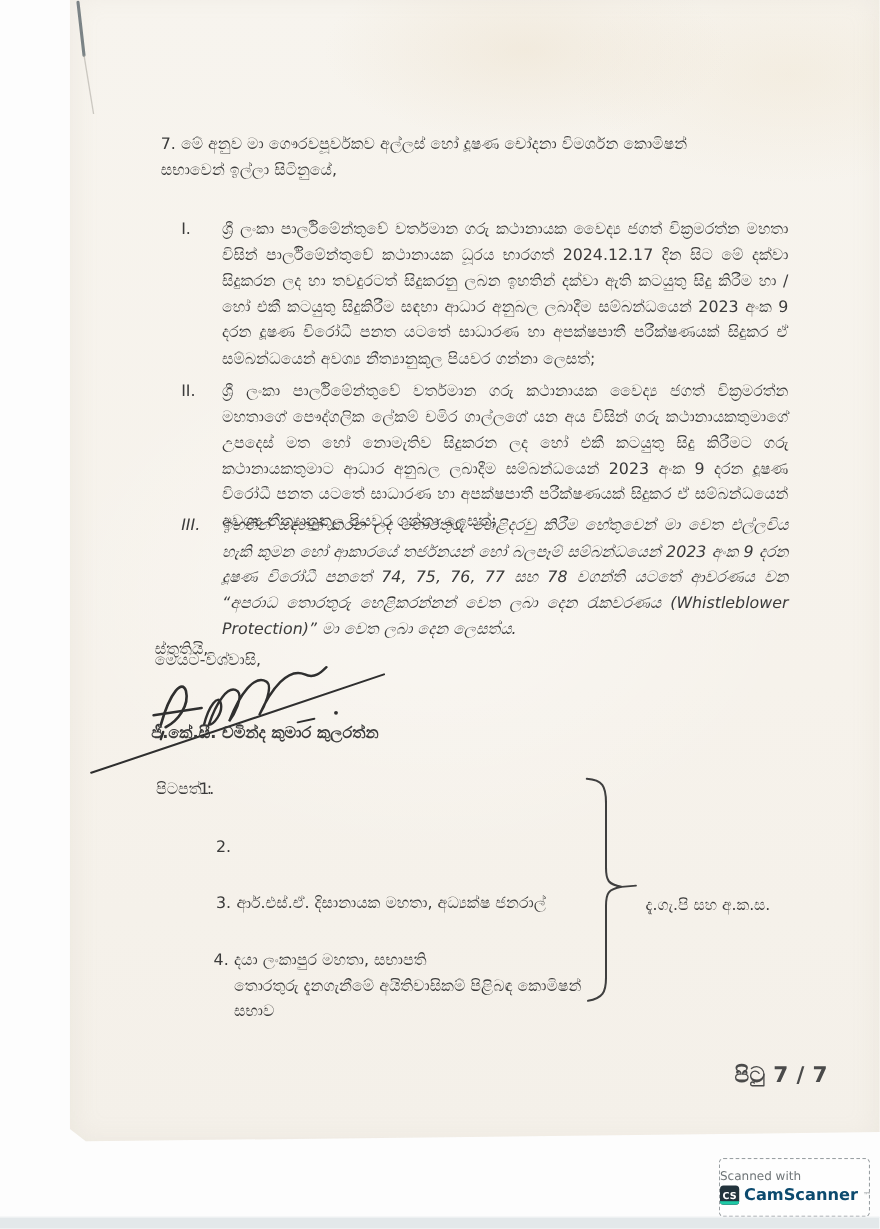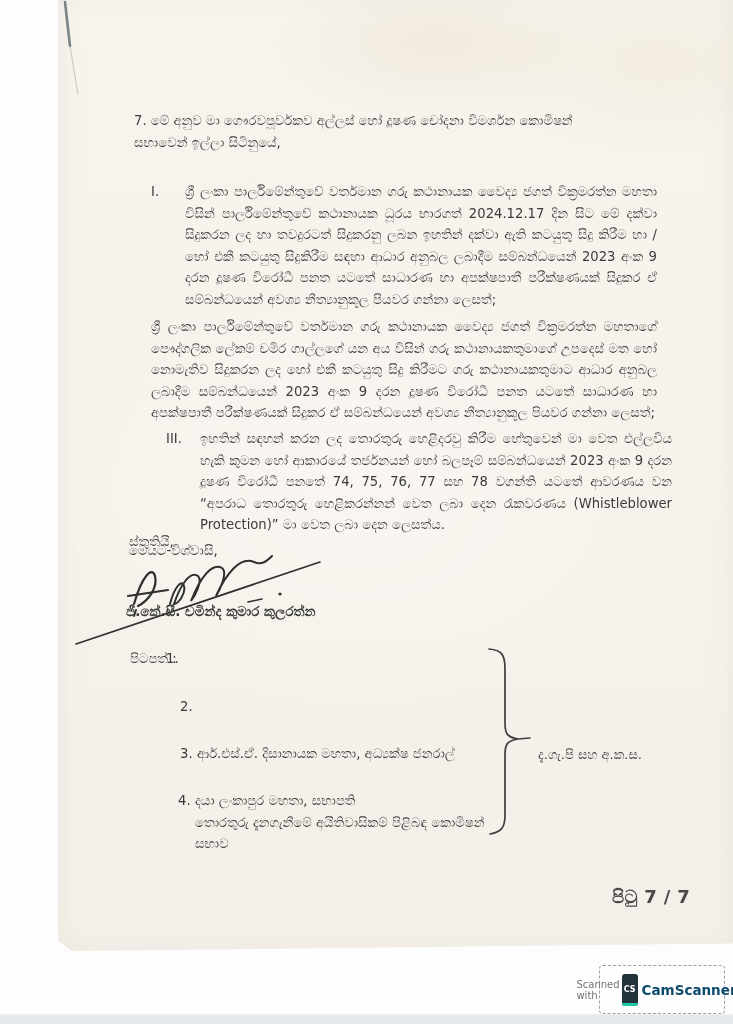--- a/index.html
+++ b/index.html
@@ -26,26 +26,26 @@
   .item .rn{flex:0 0 34px;}
   .item .body{flex:1;text-align:justify;}
   .copy-item{display:flex;}
   .copy-item .no{flex:0 0 17px;}
   .bold{font-weight:600;}
   .footer-page{position:absolute;left:612px;top:886px;font-size:18px;color:#4a4a4a;font-weight:600;letter-spacing:.3px;}
   
   .badge{
     position:absolute;left:599px;top:965px;width:124px;height:47px;
     background:#fefefe;border:1px dashed #9aa0a3;border-radius:4px;
-    display:flex;align-items:center;justify-content:center;gap:2px;
+    display:flex;flex-direction:column;align-items:flex-start;justify-content:center;gap:2px;
   }
   .badge .line1{font-size:10px;color:#6f7578;}
   .badge .brandrow{display:flex;align-items:center;gap:4px;}
   .badge .cs-logo{
-    width:16px;height:32px;border-radius:3px;position:relative;
+    width:16px;height:16px;border-radius:3px;position:relative;
     display:flex;align-items:center;justify-content:center;
     font-size:8px;font-weight:bold;color:#fff;overflow:hidden;
   }
   .badge .cs-logo .teal{position:absolute;left:0;right:0;bottom:0;height:3px;}
   .badge .brand{font-size:13.5px;font-weight:600;color:#0c4a6e;}
   .badge .tm{font-size:7px;color:#8a9093;vertical-align:top;}
   .bottom-bar{position:absolute;left:0;bottom:0;width:733px;height:9px;background:#e3e8ea;border-top:1px solid #eef1f2;}
   svg{display:block;}
 </style>
 </head>
@@ -59,24 +59,25 @@
 </svg>
 
 <div class="txt" style="left:134px;top:110px;width:496px;">7. මේ අනුව මා ගෞරවපූර්වකව අල්ලස් හෝ දූෂණ චෝදනා විමර්ශන කොමිෂන් සභාවෙන් ඉල්ලා සිටිනුයේ,</div>
 
 <div class="txt item" style="left:151px;top:181px;width:506px;">
   <span class="rn">I.</span>
   <span class="body">ශ්‍රී ලංකා පාර්ලිමේන්තුවේ වර්තමාන ගරු කථානායක වෛද්‍ය ජගත් වික්‍රමරත්න මහතා විසින් පාර්ලිමේන්තුවේ කථානායක ධූරය භාරගත් 2024.12.17 දින සිට මේ දක්වා සිදුකරන ලද හා තවදුරටත් සිදුකරනු ලබන ඉහතින් දක්වා ඇති කටයුතු සිදු කිරීම හා / හෝ එකී කටයුතු සිදුකිරීම සඳහා ආධාර අනුබල ලබාදීම සම්බන්ධයෙන් 2023 අංක 9 දරන දූෂණ විරෝධී පනත යටතේ සාධාරණ හා අපක්ෂපාතී පරීක්ෂණයක් සිදුකර ඒ සම්බන්ධයෙන් අවශ්‍ය නීත්‍යානුකූල පියවර ගන්නා ලෙසත්;</span>
 </div>
 
 <div class="txt item" style="left:151px;top:316px;width:506px;">
+  <span class="rn">II.</span>
   <span class="body">ශ්‍රී ලංකා පාර්ලිමේන්තුවේ වර්තමාන ගරු කථානායක වෛද්‍ය ජගත් වික්‍රමරත්න මහතාගේ පෞද්ගලික ලේකම් චමිර ගාල්ලගේ යන අය විසින් ගරු කථානායකතුමාගේ උපදෙස් මත හෝ නොමැතිව සිදුකරන ලද හෝ එකී කටයුතු සිදු කිරීමට ගරු කථානායකතුමාට ආධාර අනුබල ලබාදීම සම්බන්ධයෙන් 2023 අංක 9 දරන දූෂණ විරෝධී පනත යටතේ සාධාරණ හා අපක්ෂපාතී පරීක්ෂණයක් සිදුකර ඒ සම්බන්ධයෙන් අවශ්‍ය නීත්‍යානුකූල පියවර ගන්නා ලෙසත්;</span>
 </div>
 
-<div class="txt item" style="left:166px;top:428px;width:506px;">
+<div class="txt item" style="left:151px;top:428px;width:506px;font-style:italic;">
   <span class="rn">III.</span>
   <span class="body">ඉහතින් සඳහන් කරන ලද තොරතුරු හෙළිදරවු කිරීම හේතුවෙන් මා වෙත එල්ලවිය හැකි කුමන හෝ ආකාරයේ තර්ජනයන් හෝ බලපෑම් සම්බන්ධයෙන් 2023 අංක 9 දරන දූෂණ විරෝධී පනතේ 74, 75, 76, 77 සහ 78 වගන්ති යටතේ ආවරණය වන “අපරාධ තොරතුරු හෙළිකරන්නන් වෙත ලබා දෙන රැකවරණය (Whistleblower Protection)” මා වෙත ලබා දෙන ලෙසත්ය.</span>
 </div>
 
 <div class="txt" style="left:129px;top:531px;">ස්තුතියි,</div>
 <div class="txt" style="left:129px;top:540px;">මෙයට-විශ්වාසි,</div>
 
 <svg style="position:absolute;left:72px;top:546px;" width="265" height="104" viewBox="0 0 265 104">
   <g stroke="#2f2f2f" fill="none" stroke-linecap="round">
     <path d="M62,58 C70,30 80,20 83,30 C86,42 76,55 66,60" stroke-width="2.2"></path>

